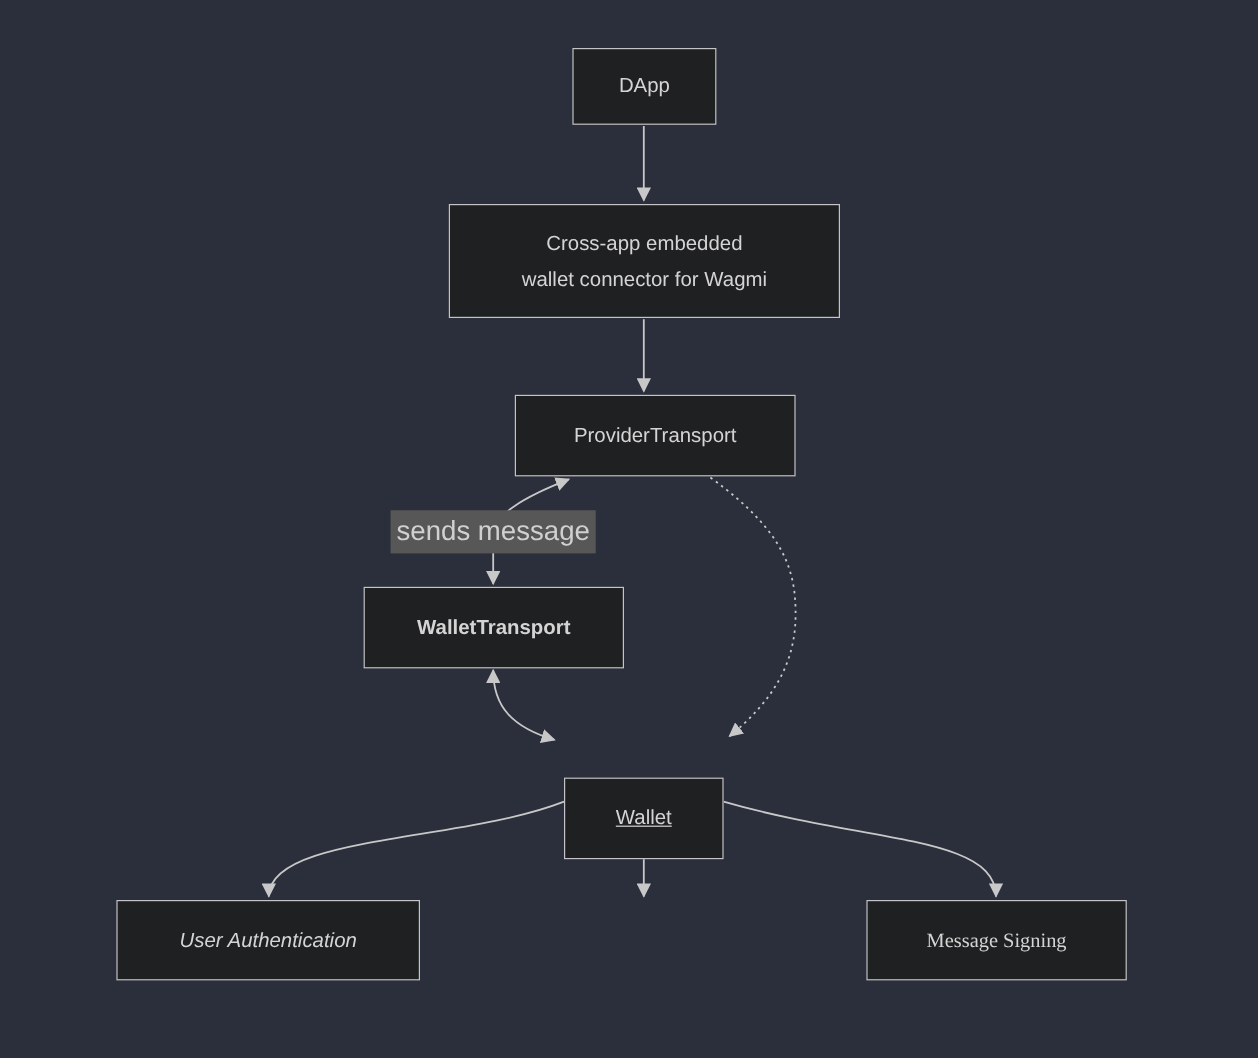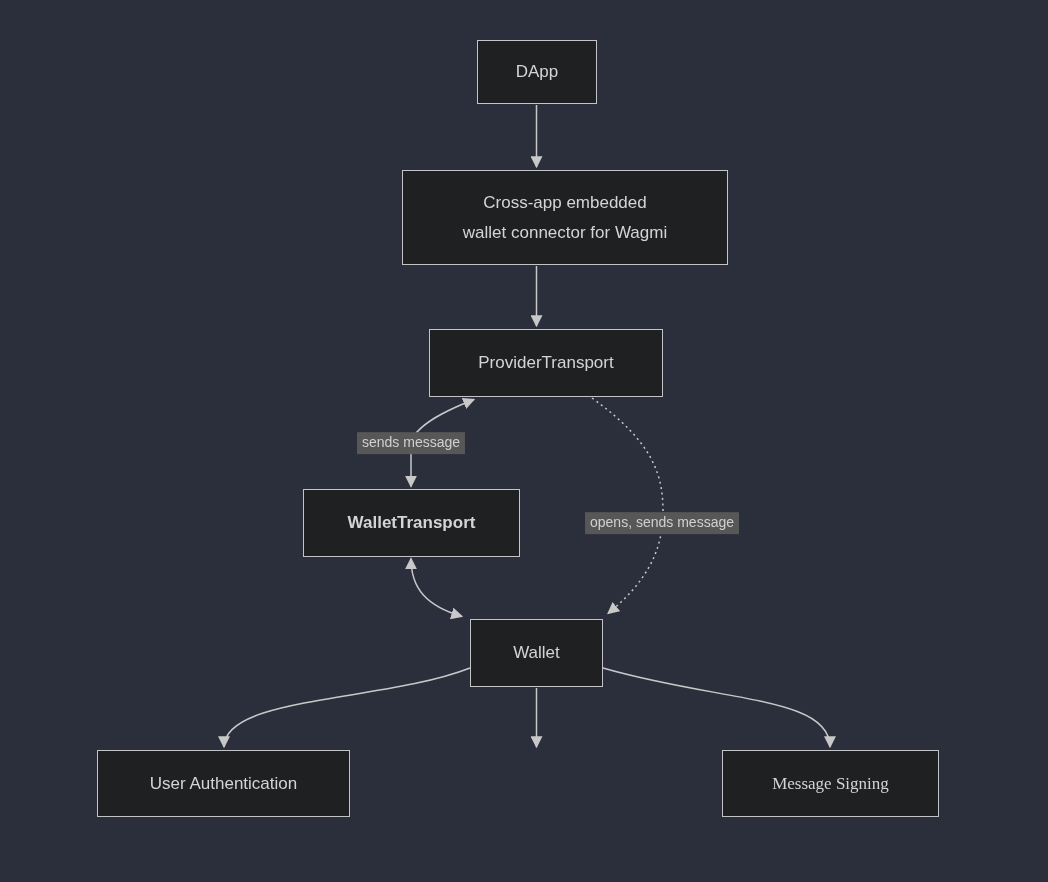--- a/index.html
+++ b/index.html
@@ -40,32 +40,32 @@
     text-align: center;
     font-size: 17px;
     line-height: 1.75;
     white-space: pre-line;
   }
   .edge-label {
     position: absolute;
     transform: translate(-50%, -50%);
     background: #575757;
     color: #d0d0d0;
-    font-size: 14px;
+    font-size: 23px;
     line-height: 1.55;
     padding: 0 5px;
     white-space: nowrap;
   }
   
   .n-dapp        { left: 477px; top: 40px;  width: 120px; height: 64px; }
-  .n-connector   { left: 374px; top: 170px; width: 326px; height: 95px; margin-left: 28px; }
+  .n-connector   { left: 374px; top: 170px; width: 326px; height: 95px; }
   .n-provider    { left: 429px; top: 329px; width: 234px; height: 68px; }
   .n-wallettrans { left: 303px; top: 489px; width: 217px; height: 68px; font-weight: bold; }
-  .n-wallet      { left: 470px; top: 619px; width: 133px; height: 68px; }
-  .n-userauth    { left: 97px;  top: 750px; width: 253px; height: 67px; }
+  .n-wallet      { left: 470px; top: 648px; width: 133px; height: 68px; text-decoration: underline; }
+  .n-userauth    { left: 97px;  top: 750px; width: 253px; height: 67px; font-style: italic; }
   .n-txsign      { left: 413px; top: 750px; width: 247px; height: 67px; }
   .n-msgsign     { left: 722px; top: 750px; width: 217px; height: 67px; font-family: Liberation Serif, serif; }
   .l-sends { left: 411px; top: 443px; }
   .l-opens { left: 662px; top: 523px; }
 </style>
 </head>
 <body>
 
 <div class="stage">
 
@@ -96,15 +96,14 @@
 
   <div class="node n-wallet">Wallet</div>
 
   <div class="node n-userauth">User Authentication</div>
 
 
   <div class="node n-msgsign">Message Signing</div>
 
   <div class="edge-label l-sends">sends message</div>
 
-  <div class="edge-label l-opens">opens, sends message</div>
 
 </div>
 
 </body></html>

